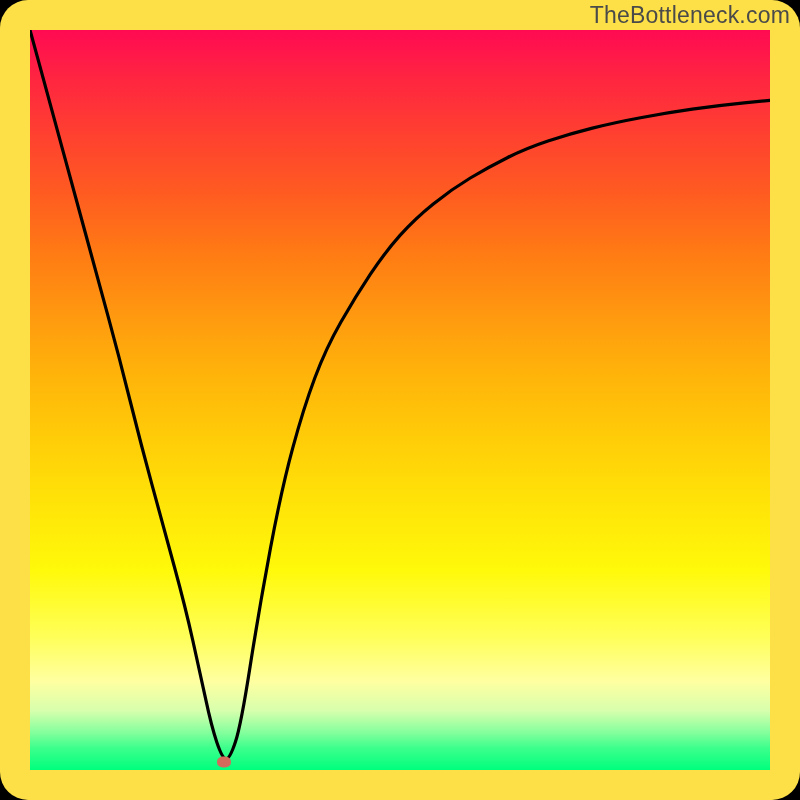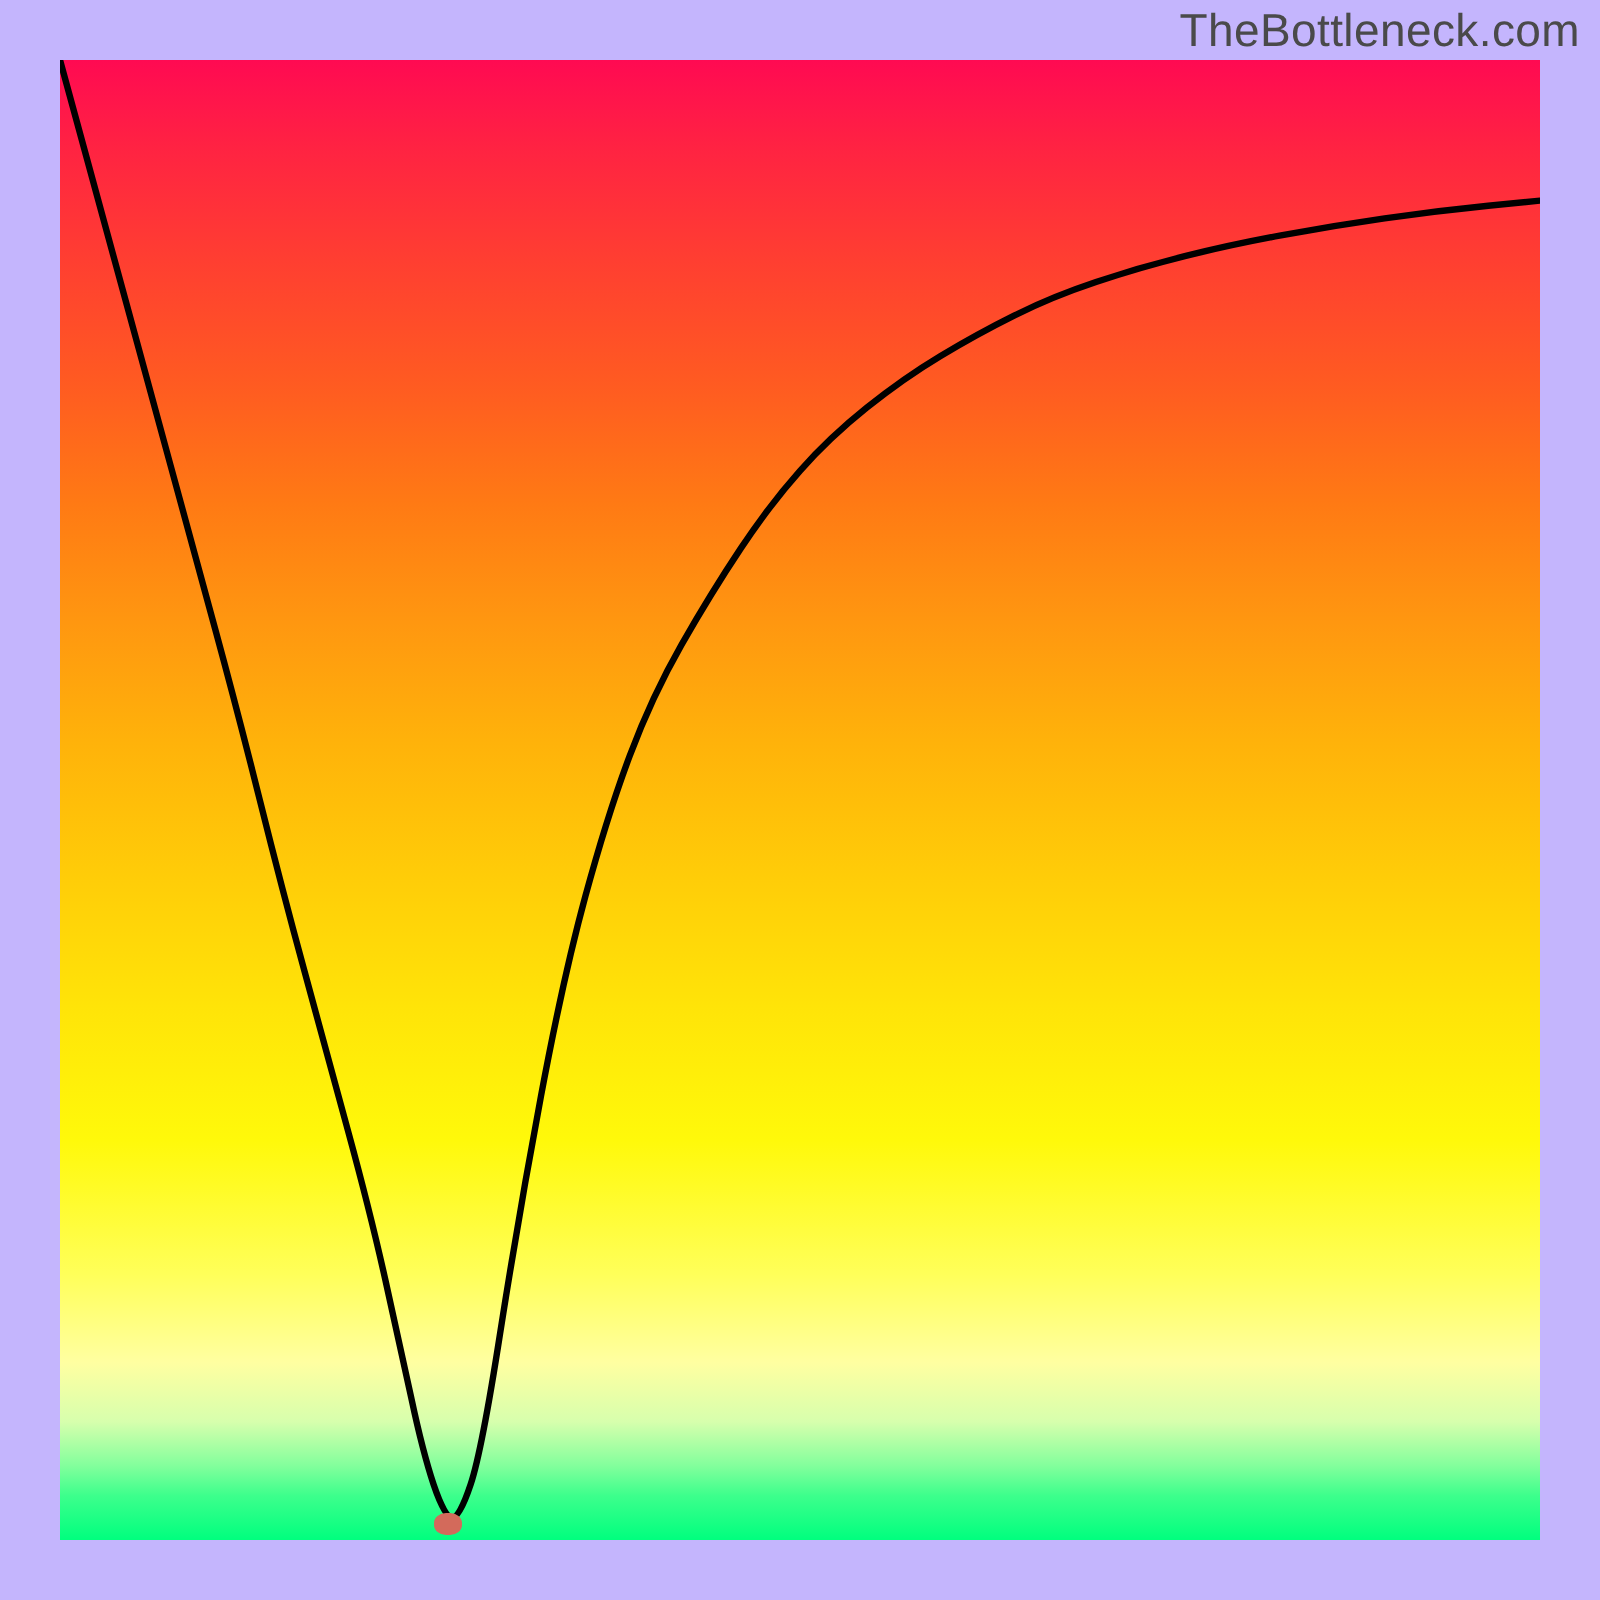--- a/index.html
+++ b/index.html
@@ -8,21 +8,22 @@
     width: 800px;
     height: 800px;
     background: #000;
     font-family: Arial, Helvetica, sans-serif;
     overflow: hidden;
   }
   .frame {
     position: relative;
     width: 800px;
     height: 800px;
-    background: #c4b5fd;
+    background: #fde047;
+    border-radius: 28px;
   }
   .watermark {
     position: absolute;
     top: 2px;
     right: 10px;
     color: #4a4a4a;
     font-size: 23px;
     font-weight: 400;
     letter-spacing: 0.2px;
     z-index: 5;

